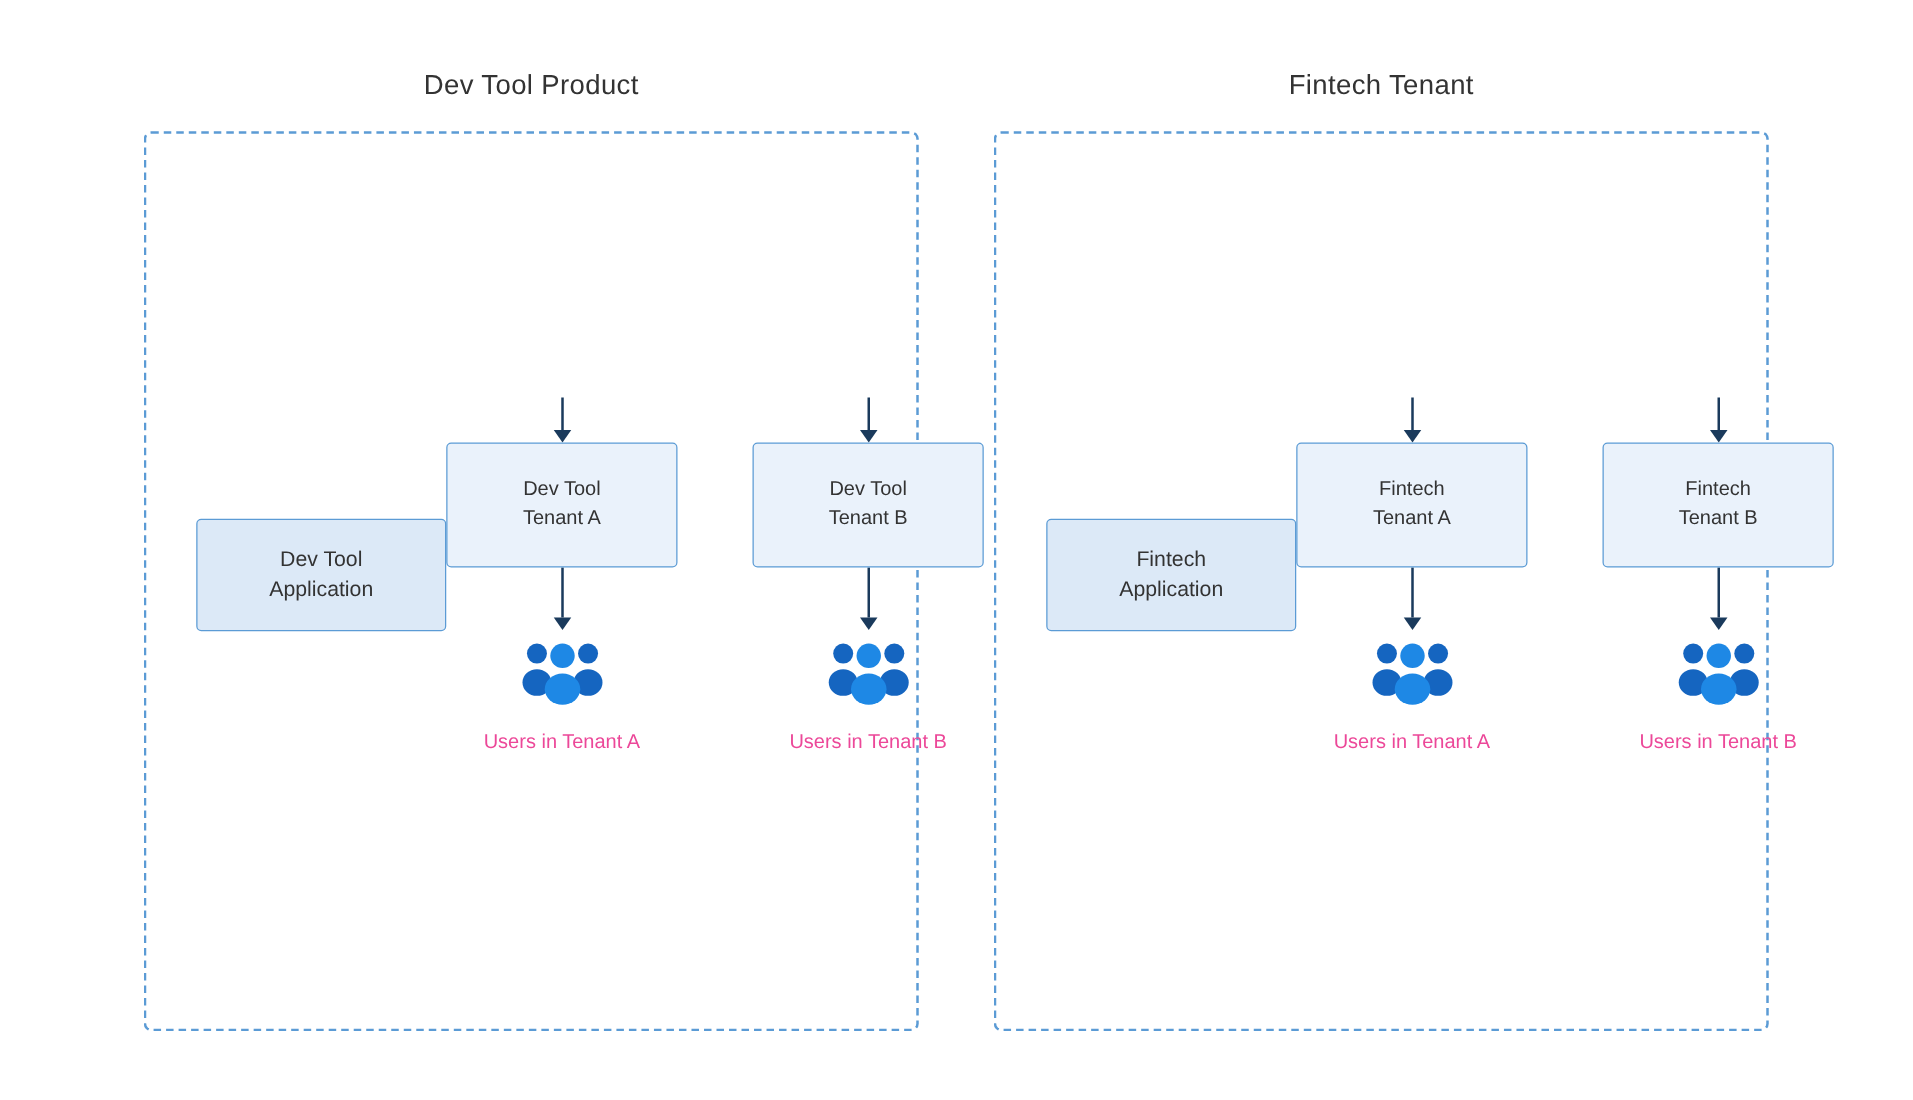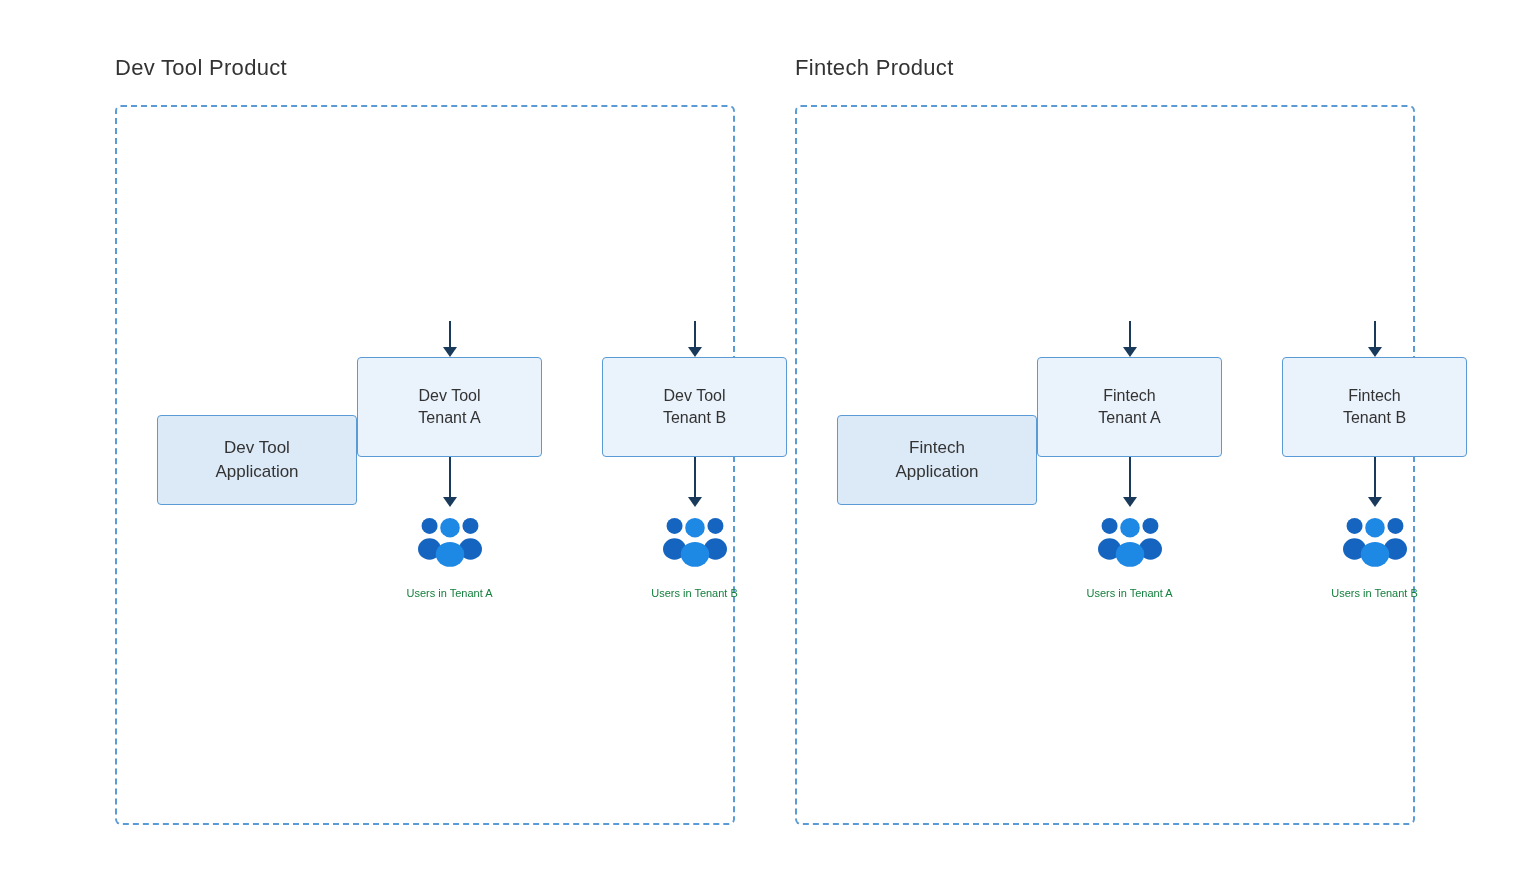--- a/index.html
+++ b/index.html
@@ -15,20 +15,21 @@
     .page-container {
       display: flex;
       gap: 60px;
       align-items: flex-start;
       justify-content: center;
       padding: 20px;
     }
     .product-section {
       display: flex;
       flex-direction: column;
+      align-items: center;
       gap: 16px;
     }
     .product-title {
       font-size: 22px;
       font-weight: 400;
       color: #333;
       margin-bottom: 8px;
       letter-spacing: 0.3px;
     }
     .dashed-container {
@@ -101,22 +102,22 @@
       background: #1a3a5c;
     }
     .arrow-head {
       width: 0;
       height: 0;
       border-left: 7px solid transparent;
       border-right: 7px solid transparent;
       border-top: 10px solid #1a3a5c;
     }
     .users-label {
-      font-size: 11px;
-      color: #15803d;
+      font-size: 16px;
+      color: #ec4899;
       margin-top: 8px;
       text-align: center;
     }
     
     .users-svg {
       width: 80px;
       height: 68px;
     }
   </style>
 </head>
@@ -199,21 +200,21 @@
             </svg>
           </div>
           <div class="users-label">Users in Tenant B</div>
         </div>
 
       </div>
     </div>
   </div>
 
   <div class="product-section">
-    <div class="product-title">Fintech Product</div>
+    <div class="product-title">Fintech Tenant</div>
     <div class="dashed-container">
 
       <div class="tree-level">
         <div class="app-box">
           <span>Fintech<br>Application</span>
         </div>
       </div>
 
       <div style="width:2px; height:30px; background:#1a3a5c;"></div>
 

